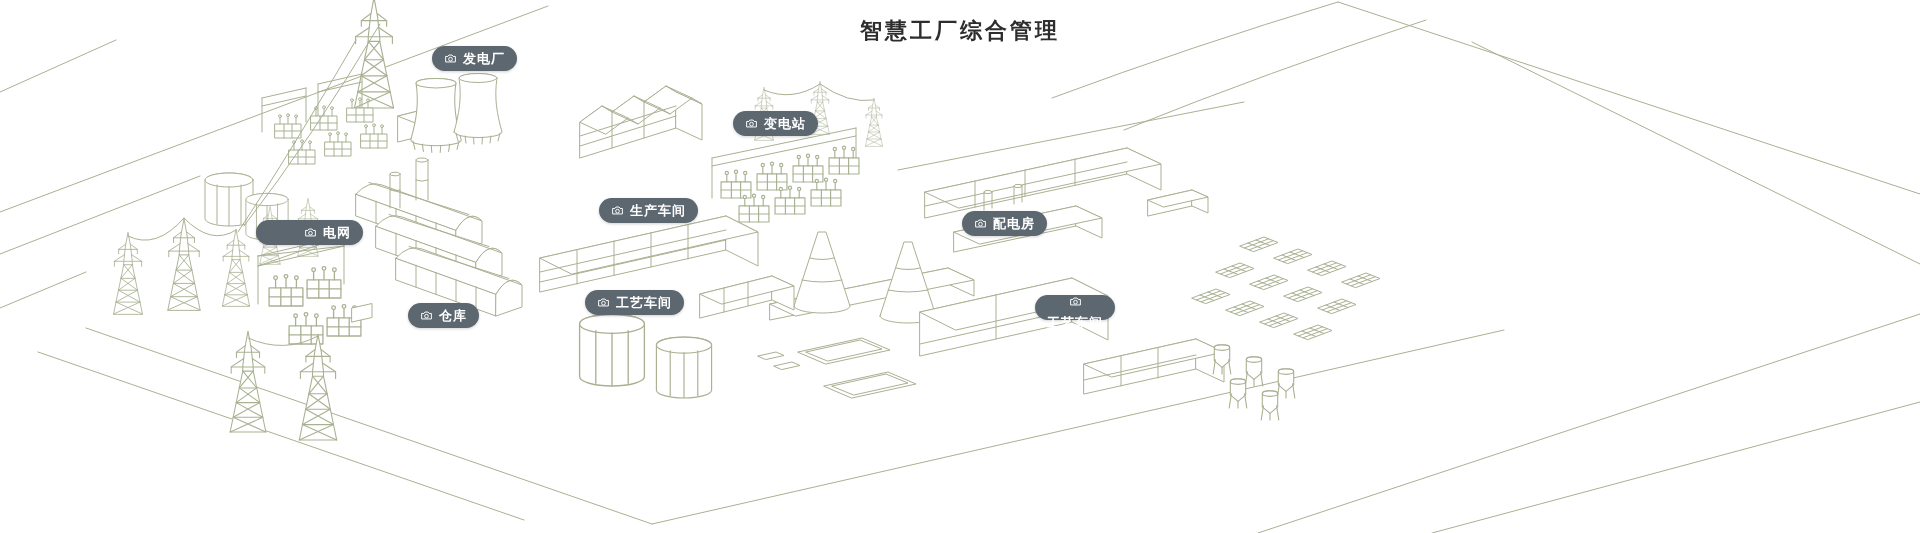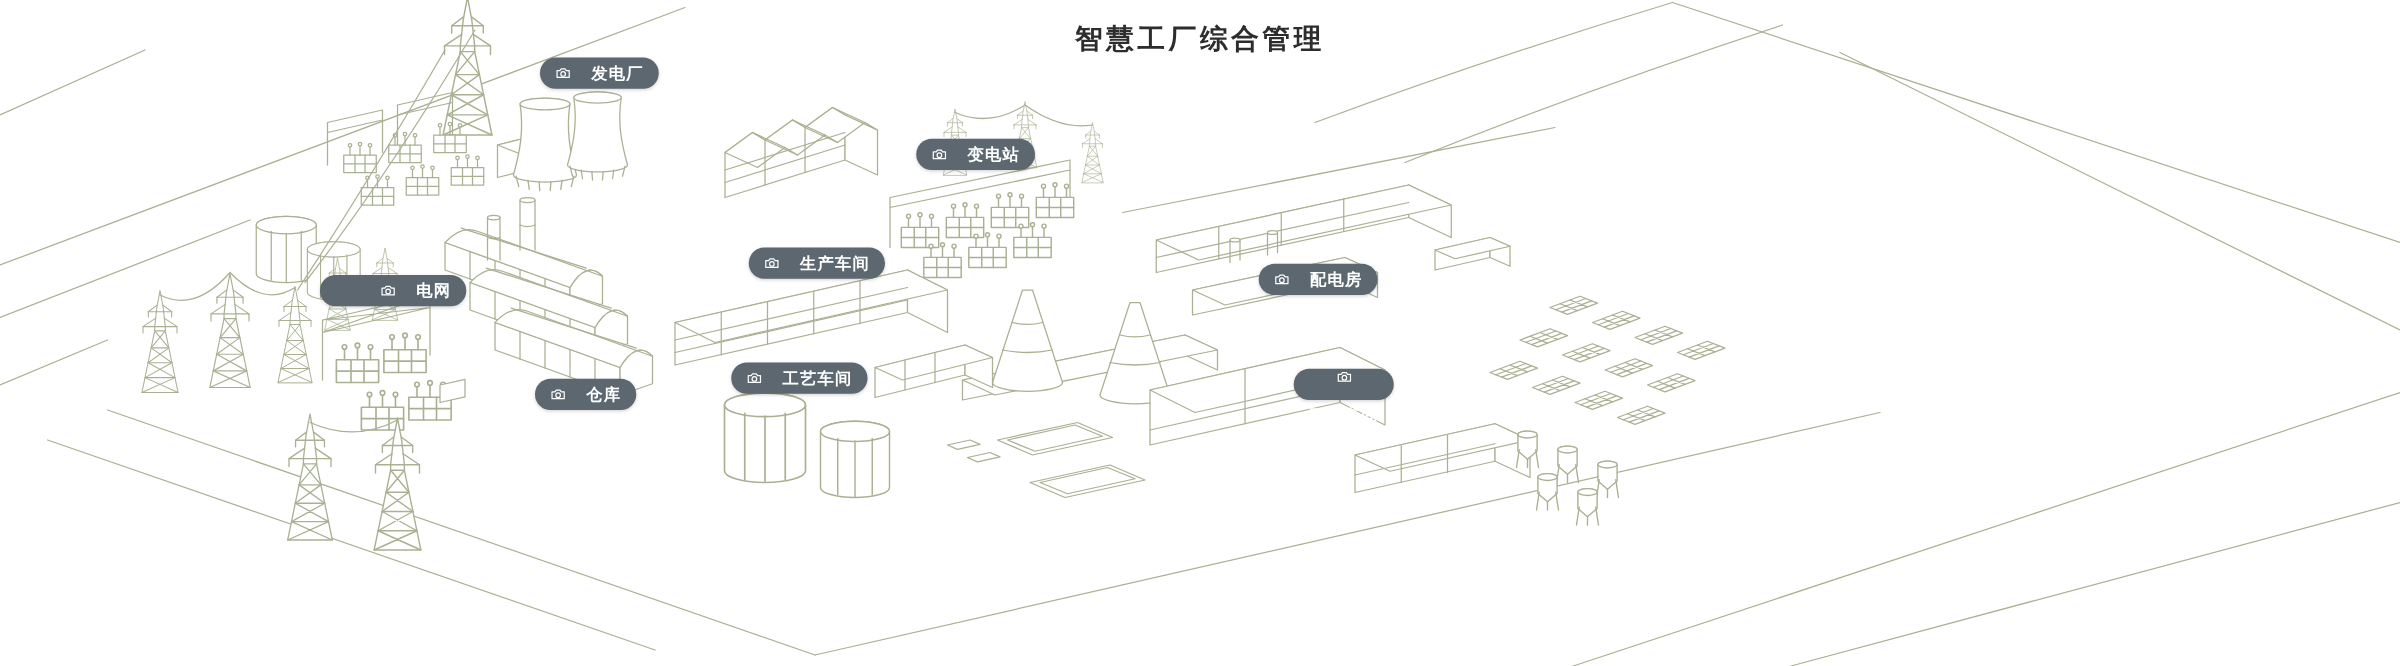--- a/index.html
+++ b/index.html
@@ -8,21 +8,21 @@
     background:var(--background,#ffffff);
     font-family:Liberation Serif, serif;
   }
   .scene { position:absolute; left:0; top:0; color:var(--line-art,#a9b192); }
   .page-title {
     position:absolute; top:16px; left:50%; transform:translateX(-50%);
     font-size:22px; font-weight:bold; letter-spacing:3px;
     color:var(--title,#2d2d2d); white-space:nowrap;
   }
   .hotspot {
-    position:absolute; display:flex; align-items:center; gap:16px;
+    position:absolute; display:flex; align-items:center; gap:6px;
     height:25px; padding:0 12px; border-radius:13px;
     background:var(--label-bg,#5c6770); color:var(--label-text,#ffffff);
     font-size:13px; font-weight:bold; letter-spacing:1px; white-space:nowrap;
     box-shadow:0 1px 3px rgba(0,0,0,0.18); cursor:pointer;
   }
   .hotspot .cam { display:block; flex:0 0 auto; }
 </style>
 </head>
 <body>
 
@@ -299,29 +299,29 @@
     </div>
 
     <div class="hotspot" style="left:599px; top:198px;align-items:center;">
       <svg class="cam" width="13" height="13" viewBox="0 0 24 24" fill="none" stroke="#fff" stroke-width="1.8" stroke-linejoin="round">
           <path d="M3,8.2 H7.2 L9.2,5.6 H14.8 L16.8,8.2 H21 V18.4 H3 Z"></path>
           <circle cx="12" cy="13.2" r="3.4"></circle>
         </svg>
       <span>生产车间</span>
     </div>
 
-    <div class="hotspot" style="left:962px; top:211px;margin-left:45px;">
+    <div class="hotspot" style="left:962px; top:211px;">
       <svg class="cam" width="13" height="13" viewBox="0 0 24 24" fill="none" stroke="#fff" stroke-width="1.8" stroke-linejoin="round">
           <path d="M3,8.2 H7.2 L9.2,5.6 H14.8 L16.8,8.2 H21 V18.4 H3 Z"></path>
           <circle cx="12" cy="13.2" r="3.4"></circle>
         </svg>
       <span>配电房</span>
     </div>
 
-    <div class="hotspot" style="left:428px; top:303px;">
+    <div class="hotspot" style="left:408px; top:303px;">
       <svg class="cam" width="13" height="13" viewBox="0 0 24 24" fill="none" stroke="#fff" stroke-width="1.8" stroke-linejoin="round">
           <path d="M3,8.2 H7.2 L9.2,5.6 H14.8 L16.8,8.2 H21 V18.4 H3 Z"></path>
           <circle cx="12" cy="13.2" r="3.4"></circle>
         </svg>
       <span>仓库</span>
     </div>
 
     <div class="hotspot" style="left:585px; top:290px;">
       <svg class="cam" width="13" height="13" viewBox="0 0 24 24" fill="none" stroke="#fff" stroke-width="1.8" stroke-linejoin="round">
           <path d="M3,8.2 H7.2 L9.2,5.6 H14.8 L16.8,8.2 H21 V18.4 H3 Z"></path>

